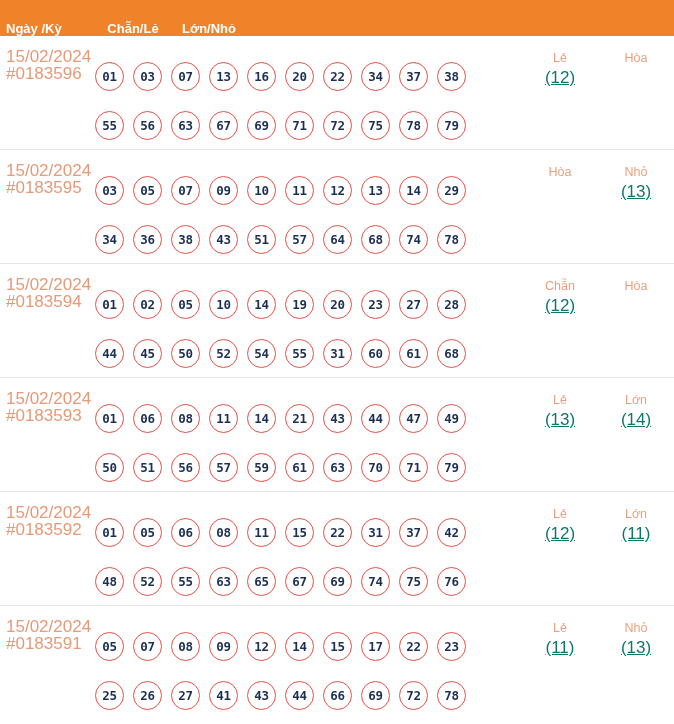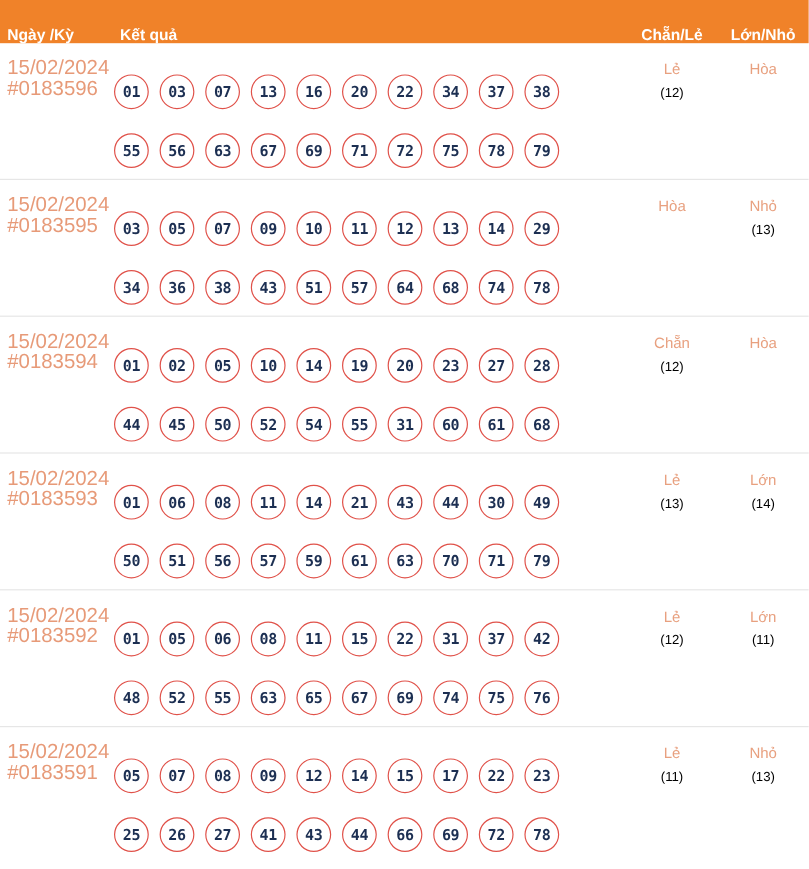--- a/index.html
+++ b/index.html
@@ -84,33 +84,33 @@
     width: 76px;
     padding-top: 12px;
     box-sizing: border-box;
     text-align: center;
     color: #e8a07f;
     font-size: 12.5px;
     line-height: 20px;
   }
   .cell-oe .cnt, .cell-bs .cnt {
     display: block;
-    color: #000000;
-    font-size: 11px;
+    color: #0f766e;
+    font-size: 17px;
+    text-decoration: underline;
   }
   .cnt:empty { display: none; }
 </style>
 </head>
 <body>
 
 <div class="table-wrap">
 
   <div class="thead">
     <div class="th-date">Ngày /Kỳ</div>
-    <div class="th-result">Kết quả</div>
     <div class="th-oe">Chẵn/Lẻ</div>
     <div class="th-bs">Lớn/Nhỏ</div>
   </div>
 
   <div id="rows-container">
       <div class="row">
         <div class="cell-date">
           <div>15/02/2024</div>
           <div>#0183596</div>
         </div>
@@ -219,21 +219,21 @@
         <div class="cell-result">
           <div class="num-line">
             <div class="ball">01</div>
             <div class="ball">06</div>
             <div class="ball">08</div>
             <div class="ball">11</div>
             <div class="ball">14</div>
             <div class="ball">21</div>
             <div class="ball">43</div>
             <div class="ball">44</div>
-            <div class="ball">30</div>
+            <div class="ball">47</div>
             <div class="ball">49</div>
           </div>
           <div class="num-line">
             <div class="ball">50</div>
             <div class="ball">51</div>
             <div class="ball">56</div>
             <div class="ball">57</div>
             <div class="ball">59</div>
             <div class="ball">61</div>
             <div class="ball">63</div>

